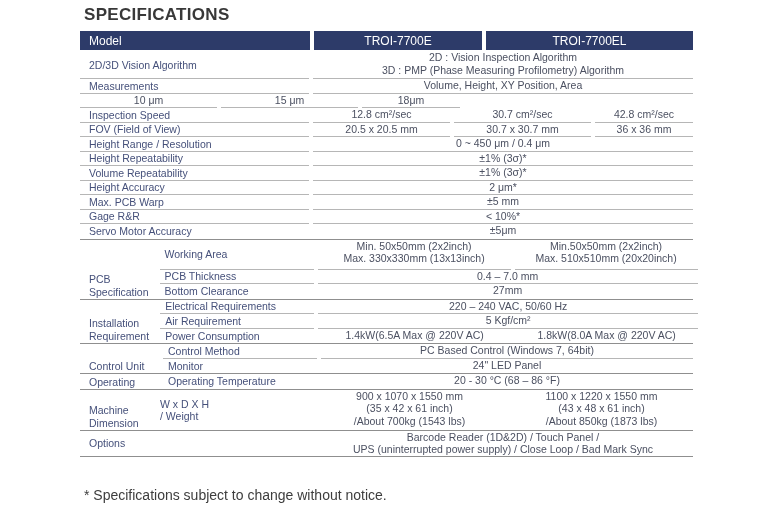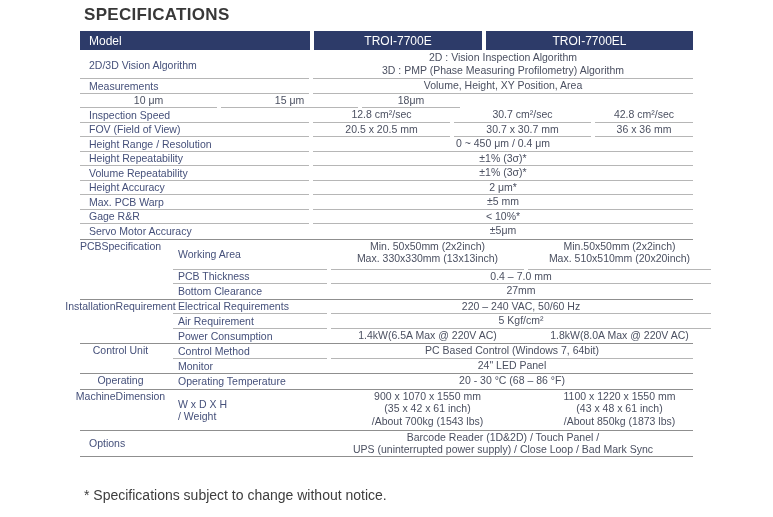--- a/index.html
+++ b/index.html
@@ -17,22 +17,22 @@
   .hdr{display:flex;gap:4px;height:19px;margin-bottom:1px;}
   .hc{background:#2d3b69;color:#ffffff;display:flex;align-items:center;justify-content:center;font-size:12px;}
   .hc.model{width:230px;justify-content:flex-start;padding-left:9px;box-sizing:border-box;}
   .hc.c1{width:168px;}
   .hc.c2{flex:1;}
   
   .sec{display:flex;}
   .sec + .sec{border-top:1.5px solid #8f8f8f;}
   .tbl .sec:last-child{border-bottom:1.5px solid #8f8f8f;}
   .gcell{
-    width:72px;margin-right:21px;box-sizing:border-box;padding-left:9px;
-    display:flex;flex-direction:row;justify-content:center;
+    width:72px;margin-right:11px;box-sizing:border-box;padding-left:9px;
+    display:flex;flex-direction:column;justify-content:flex-end;
     color:#45507a;line-height:13px;
   }
   .sbody{flex:1;display:flex;flex-direction:column;}
   
   .row{display:flex;gap:4px;min-height:14.5px;}
   .row.rh25{min-height:25px;}
   .row.rh28{min-height:28px;}
   .row.rh30{min-height:30px;}
   .row.rh40{min-height:40px;}
   .lbl{

